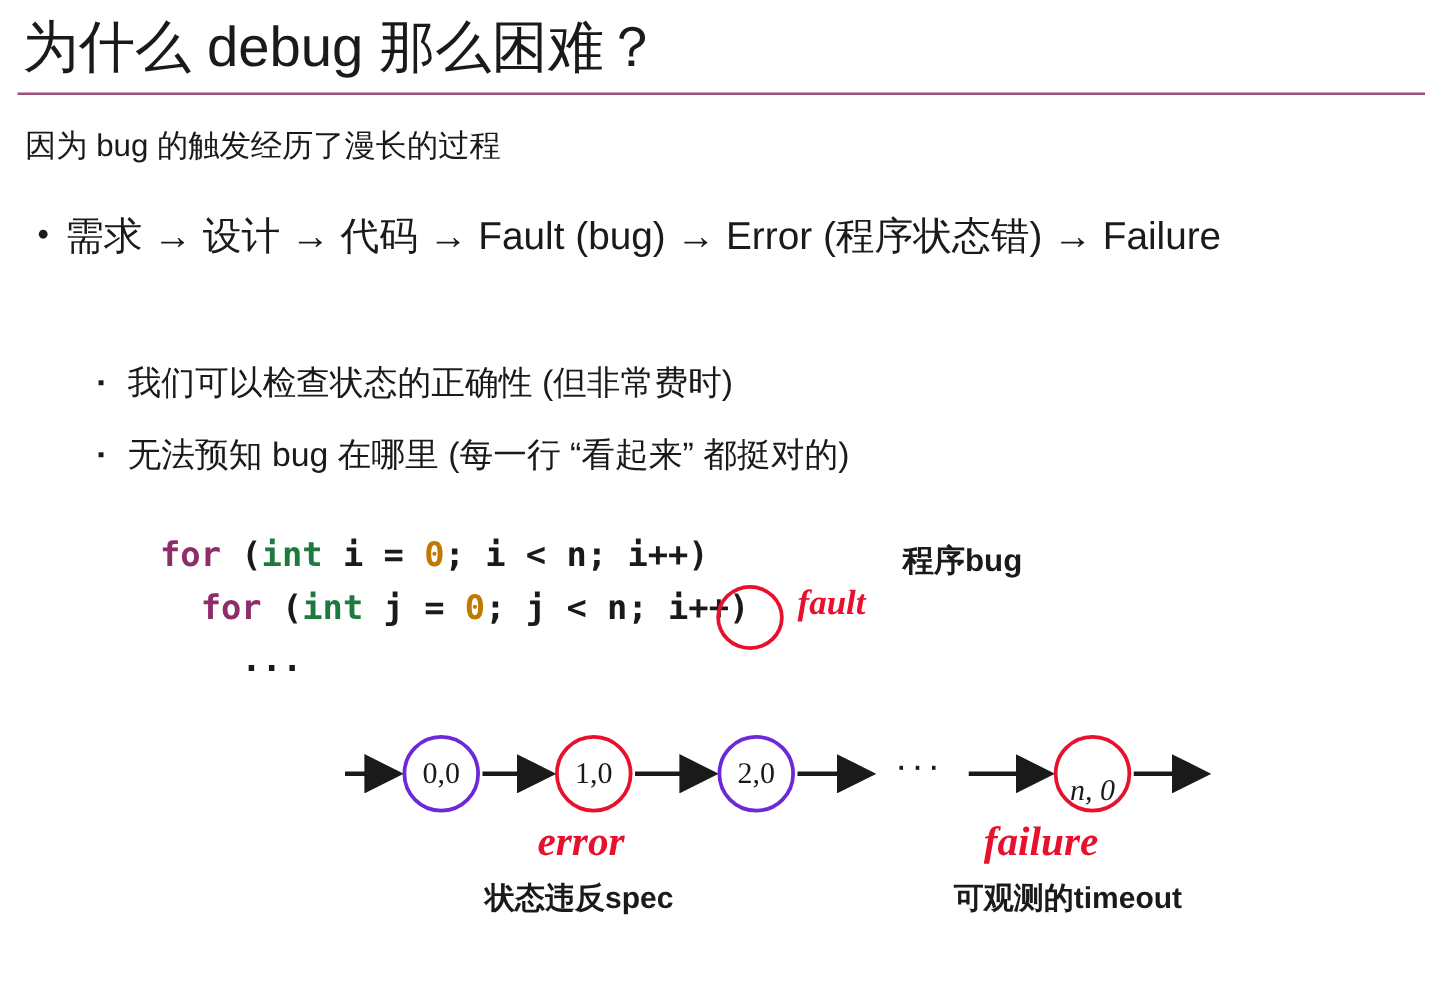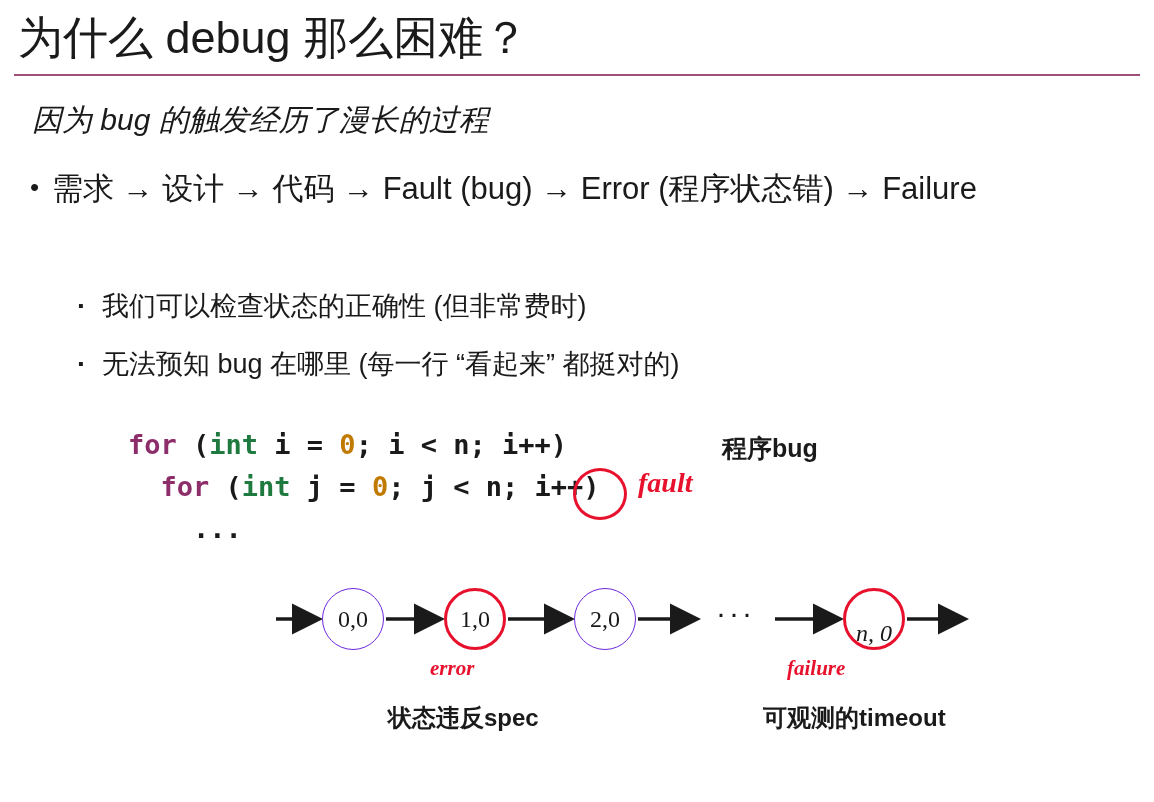--- a/index.html
+++ b/index.html
@@ -39,26 +39,25 @@
     left: 14px;
     top: 74px;
     width: 1126px;
     height: 2px;
     background: #9e4f7a;
   }
 
   
   .lead {
     position: absolute;
-    left: 32px;
+    left: 20px;
     top: 100px;
-    font-size: 30px;
-    color: #1a1a1a;
-    white-space: nowrap;
-    font-style: italic;
+    font-size: 25px;
+    color: #1a1a1a;
+    white-space: nowrap;
   }
 
   .bullet1 {
     position: absolute;
     left: 30px;
     top: 168px;
     font-size: 31px;
     color: #1a1a1a;
     white-space: nowrap;
   }
@@ -145,21 +144,21 @@
     top: 568px;
     width: 1154px;
     height: 180px;
   }
 
   .node {
     position: absolute;
     width: 62px;
     height: 62px;
     border-radius: 50%;
-    border: 1px solid #6d28d9;
+    border: 3px solid #6d28d9;
     box-sizing: border-box;
     display: flex;
     align-items: center;
     justify-content: center;
     font-size: 24px;
     font-family: "Liberation Serif", serif;
     background: #ffffff;
     color: #1a1a1a;
   }
   .node.red { border-color: #e8112d; border-width: 3.5px; }
@@ -174,21 +173,21 @@
     position: absolute;
     left: 716px;
     top: 28px;
     font-size: 30px;
     color: #1a1a1a;
     letter-spacing: 3px;
   }
 
   .label-red {
     position: absolute;
-    font-size: 21px;
+    font-size: 33px;
     font-style: italic;
     font-weight: bold;
     color: #e8112d;
     font-family: "Liberation Serif", serif;
     white-space: nowrap;
   }
   .err-label { left: 430px; top: 88px; }
   .fail-label { left: 787px; top: 88px; }
 
   .label-cn {

